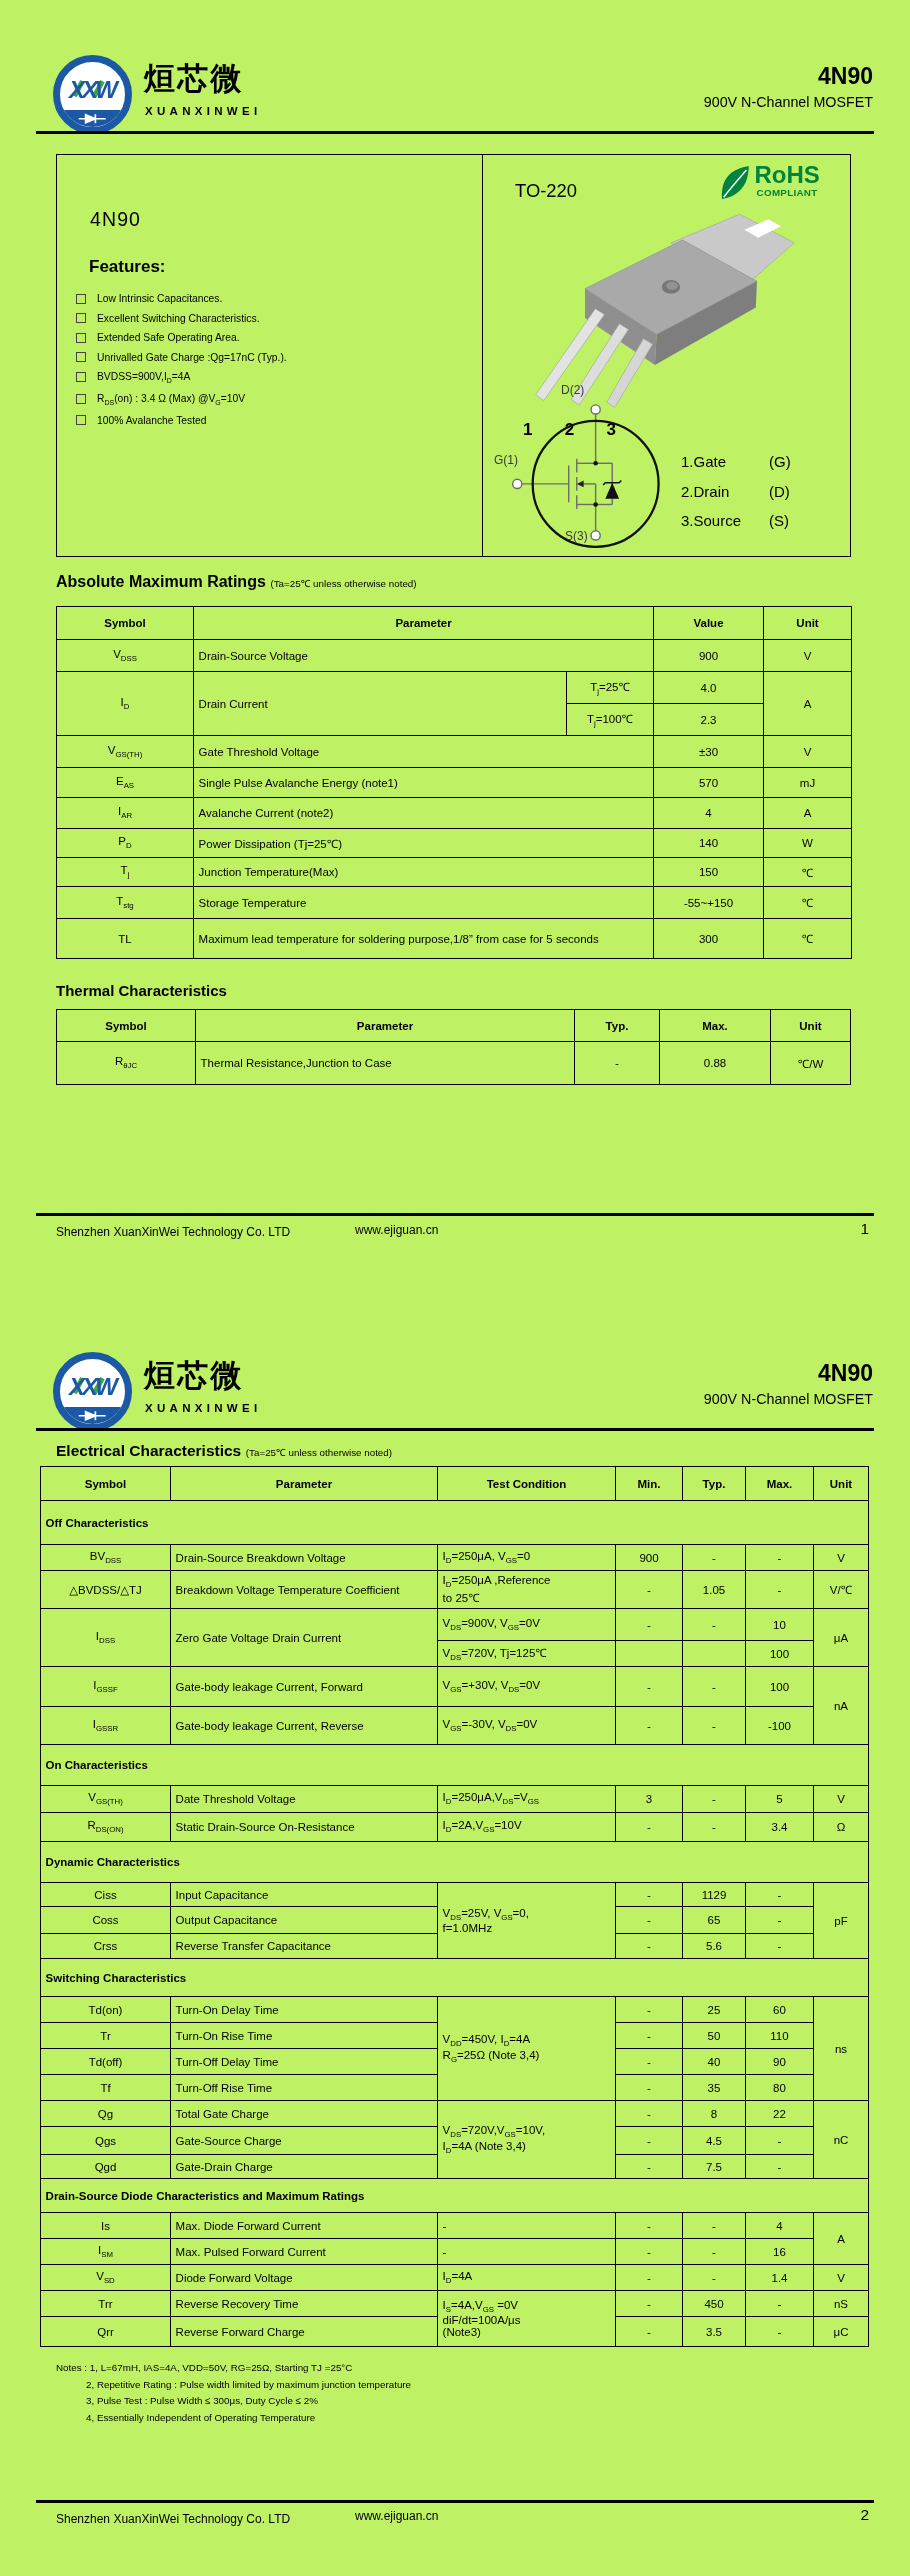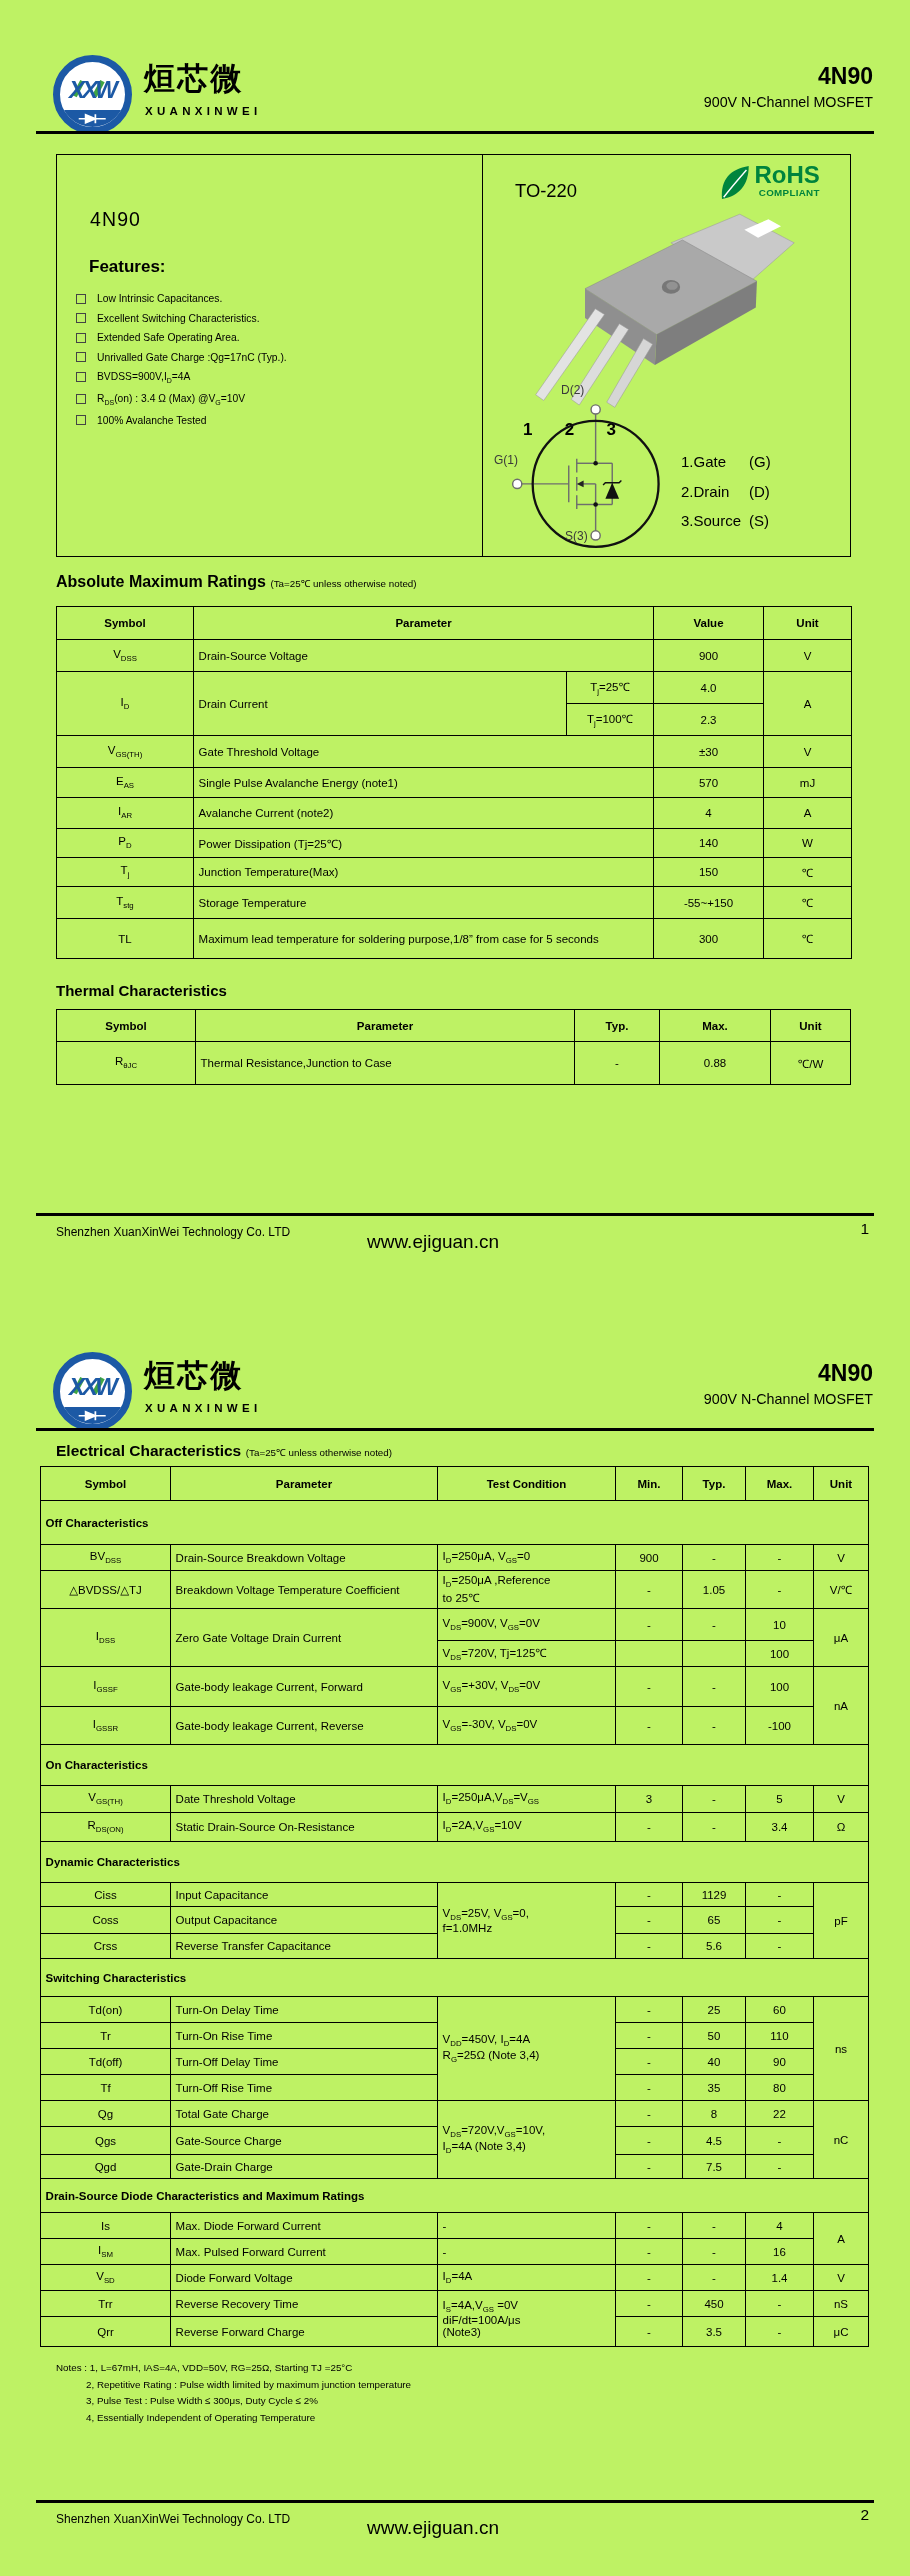--- a/index.html
+++ b/index.html
@@ -24,47 +24,47 @@
   
   .ovbox{position:absolute;left:56px;top:154px;width:795px;height:403px;border:1.1px solid #000;box-sizing:border-box;}
   .ovdiv{position:absolute;left:425px;top:0;width:1.1px;height:100%;background:#000;}
   .ov-part{position:absolute;left:33px;top:53px;font-size:19.5px;letter-spacing:1.1px;}
   .ov-ft{position:absolute;left:32px;top:102px;font-size:17px;font-weight:800;text-align:right;}
   .features{position:absolute;left:19px;top:138px;margin:0;padding:0;list-style:none;}
   .features li{display:flex;align-items:flex-start;margin-bottom:8.6px;font-size:10.3px;}
   .chk{flex:0 0 8px;width:8px;height:8px;border:1.1px solid #444;margin-right:11px;margin-top:0.6px;}
   .pkg-label{position:absolute;left:458px;top:25px;font-size:18.4px;}
   .rohs{position:absolute;left:661px;top:9.2px;display:flex;align-items:flex-start;}
-  .rohs-rt{margin-left:3.4px;text-align:right;color:#00843d;}
+  .rohs-rt{margin-left:3.4px;text-align:center;color:#00843d;}
   .rohs-t1{font-size:24px;font-weight:800;line-height:0.95;}
   .rohs-t2{font-size:9.8px;font-weight:800;letter-spacing:0.3px;}
   .pins123{position:absolute;left:466px;top:265px;font-size:17px;font-weight:800;letter-spacing:13.8px;}
   .symlabel{position:absolute;font-size:12px;color:#3a3a3a;}
   .pinlist{position:absolute;left:624px;top:298px;font-size:15px;}
-  .pinlist .row{display:flex;margin-bottom:12.6px;}
+  .pinlist .row{display:flex;margin-bottom:12.6px;gap:20px;}
   .pinlist .nm{width:68px;}
 
   
   .sect-h{position:absolute;font-size:16px;font-weight:800;}
   .sect-note{font-size:9.8px;font-weight:400;margin-left:4.6px;}
 
   
   table.dt{border-collapse:collapse;table-layout:fixed;position:absolute;border:1.7px solid #000;}
   table.dt td,table.dt th{border:1.1px solid #000;font-size:11.5px;padding:1.1px 4.6px;vertical-align:middle;overflow:hidden;}
   table.dt th{font-weight:800;text-align:center;}
   td.c{text-align:center;}
   td.l{text-align:left;padding-left:8px;}
   td.sec{font-weight:800;font-size:12px;text-align:left;padding-left:6.9px;}
   sub{font-size:68%;}
   .small{font-size:11px;}
 
   
   .footrule{position:absolute;left:36px;width:838px;height:3.4px;background:#000;}
   .foot-co{position:absolute;left:56px;font-size:12px;}
-  .foot-site{position:absolute;left:367px;font-size:19px;margin-top:8px;}
+  .foot-site{position:absolute;left:355px;font-size:12px;}
   .foot-pg{position:absolute;right:41px;font-size:15.5px;}
 
   
   .notes{position:absolute;left:56px;top:1072px;font-size:9.8px;line-height:16.6px;}
   .notes .n{margin:0;}
   .notes .ind{padding-left:30px;}
 </style>
 </head>
 <body>
 

